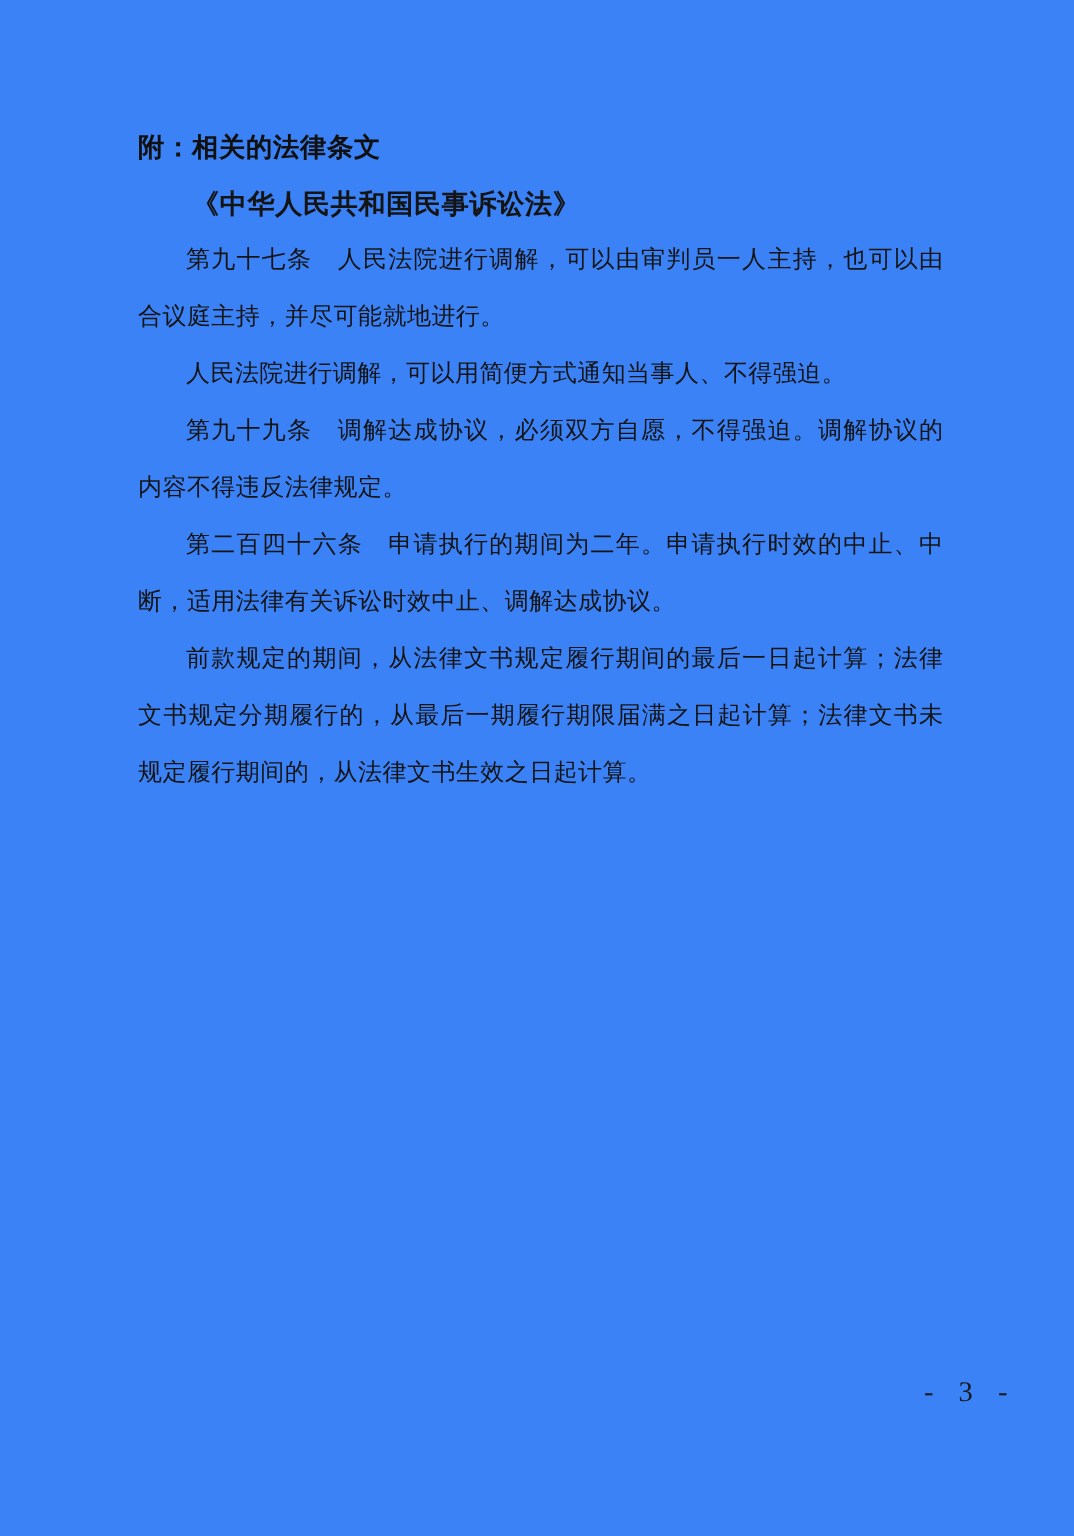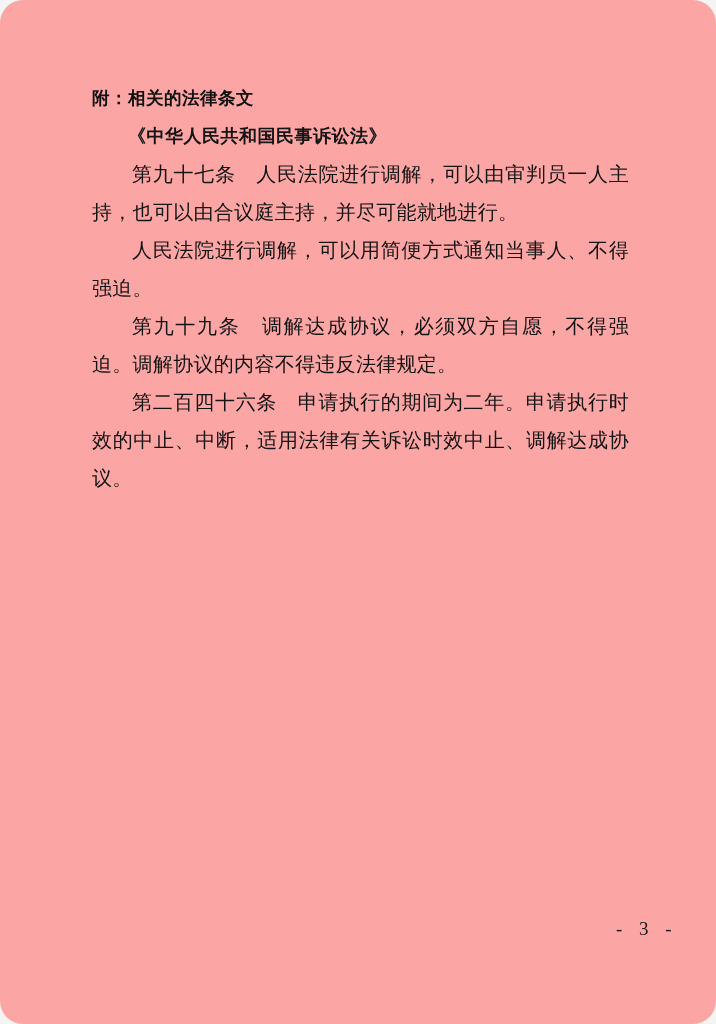--- a/index.html
+++ b/index.html
@@ -12,23 +12,22 @@
     position: relative;
     background: #f4f4f2;
     font-family: "Liberation Serif", "DejaVu Serif", serif;
   }
   .page {
     position: absolute;
     left: 0;
     top: 0;
     width: 716px;
     height: 1024px;
-    background: #fca5a5;
+    background: #3b82f6;
     overflow: hidden;
-    border-radius: 23px;
   }
   .content {
     position: absolute;
     left: 92px;
     top: 79px;
     width: 537px;
     color: #141414;
   }
   .doc-heading {
     margin: 0;
@@ -42,21 +41,21 @@
   .law-title {
     margin: 0;
     font-size: 18px;
     line-height: 38px;
     text-indent: 2em;
     letter-spacing: 0.5px;
     font-weight: 600;
   }
   .para {
     margin: 0;
-    font-size: 20px;
+    font-size: 16px;
     line-height: 38px;
     text-indent: 2em;
     text-align: justify;
     letter-spacing: 0.3px;
     font-weight: 500;
   }
   .page-number {
     position: absolute;
     left: 616px;
     top: 918px;
@@ -72,15 +71,16 @@
 <body>
 
 <div class="page">
   <div class="content">
     <h1 class="doc-heading">附：相关的法律条文</h1>
     <p class="law-title">《中华人民共和国民事诉讼法》</p>
     <p class="para">第九十七条　人民法院进行调解，可以由审判员一人主持，也可以由合议庭主持，并尽可能就地进行。</p>
     <p class="para">人民法院进行调解，可以用简便方式通知当事人、不得强迫。</p>
     <p class="para">第九十九条　调解达成协议，必须双方自愿，不得强迫。调解协议的内容不得违反法律规定。</p>
     <p class="para">第二百四十六条　申请执行的期间为二年。申请执行时效的中止、中断，适用法律有关诉讼时效中止、调解达成协议。</p>
+    <p class="para">前款规定的期间，从法律文书规定履行期间的最后一日起计算；法律文书规定分期履行的，从最后一期履行期限届满之日起计算；法律文书未规定履行期间的，从法律文书生效之日起计算。</p>
   </div>
   <div class="page-number">- 3 -</div>
 </div>
 
 </body></html>

